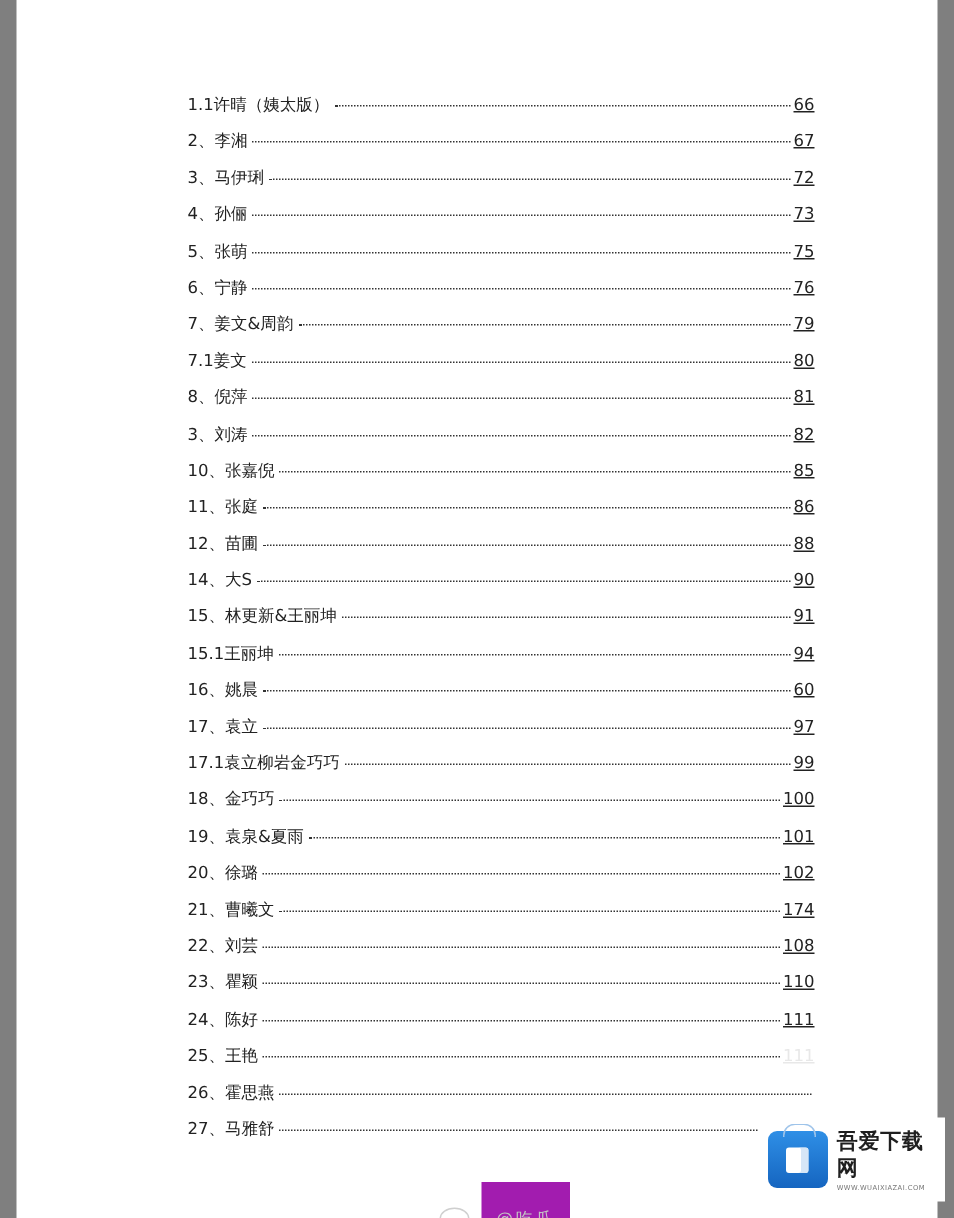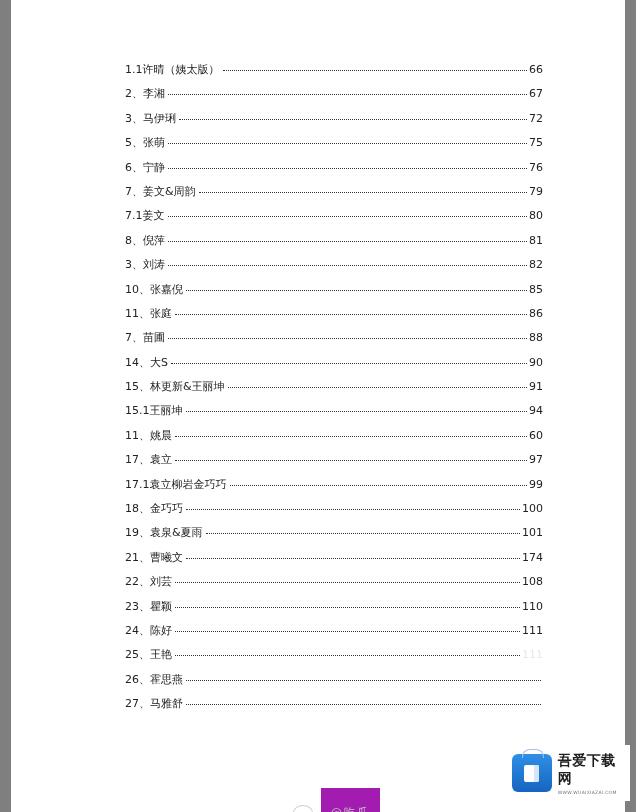--- a/index.html
+++ b/index.html
@@ -20,21 +20,21 @@
     height: 24.4px; line-height: 20px;
     font-size: 11px; color: #222;
     white-space: nowrap;
   }
   .toc-label { flex: 0 0 auto; padding-right: 2px; }
   .toc-leader {
     flex: 1 1 auto; height: 1px; margin: 0 1px;
     border-bottom: 1.3px dotted #333;
     position: relative; top: -2px;
   }
-  .toc-page { flex: 0 0 auto; padding-left: 1px; }
+  .toc-page { flex: 0 0 auto; padding-left: 1px; text-decoration: underline; }
   .toc-row.faded .toc-page { color: #e8e8e8; }
   .watermark {
     position: absolute; left: 282px; top: 788px;
     display: flex; align-items: center; gap: 8px;
     color: #c9c9c9; font-size: 11px;
   }
   .weibo-icon {
     width: 18px; height: 13px; border: 1.5px solid #cfcfcf; border-radius: 50%;
   }
   .wm-text {
@@ -75,20 +75,25 @@
         <span class="toc-label">2、李湘</span>
         <span class="toc-leader"></span>
         <span class="toc-page">67</span>
       </div>
     <div class="toc-row">
         <span class="toc-label">3、马伊琍</span>
         <span class="toc-leader"></span>
         <span class="toc-page">72</span>
       </div>
     <div class="toc-row">
+        <span class="toc-label">4、孙俪</span>
+        <span class="toc-leader"></span>
+        <span class="toc-page">73</span>
+      </div>
+    <div class="toc-row">
         <span class="toc-label">5、张萌</span>
         <span class="toc-leader"></span>
         <span class="toc-page">75</span>
       </div>
     <div class="toc-row">
         <span class="toc-label">6、宁静</span>
         <span class="toc-leader"></span>
         <span class="toc-page">76</span>
       </div>
     <div class="toc-row">
@@ -115,41 +120,41 @@
         <span class="toc-label">10、张嘉倪</span>
         <span class="toc-leader"></span>
         <span class="toc-page">85</span>
       </div>
     <div class="toc-row">
         <span class="toc-label">11、张庭</span>
         <span class="toc-leader"></span>
         <span class="toc-page">86</span>
       </div>
     <div class="toc-row">
-        <span class="toc-label">7、苗圃</span>
+        <span class="toc-label">12、苗圃</span>
         <span class="toc-leader"></span>
         <span class="toc-page">88</span>
       </div>
     <div class="toc-row">
         <span class="toc-label">14、大S</span>
         <span class="toc-leader"></span>
         <span class="toc-page">90</span>
       </div>
     <div class="toc-row">
         <span class="toc-label">15、林更新&amp;王丽坤</span>
         <span class="toc-leader"></span>
         <span class="toc-page">91</span>
       </div>
     <div class="toc-row">
         <span class="toc-label">15.1王丽坤</span>
         <span class="toc-leader"></span>
         <span class="toc-page">94</span>
       </div>
     <div class="toc-row">
-        <span class="toc-label">11、姚晨</span>
+        <span class="toc-label">16、姚晨</span>
         <span class="toc-leader"></span>
         <span class="toc-page">60</span>
       </div>
     <div class="toc-row">
         <span class="toc-label">17、袁立</span>
         <span class="toc-leader"></span>
         <span class="toc-page">97</span>
       </div>
     <div class="toc-row">
         <span class="toc-label">17.1袁立柳岩金巧巧</span>
@@ -158,20 +163,25 @@
       </div>
     <div class="toc-row">
         <span class="toc-label">18、金巧巧</span>
         <span class="toc-leader"></span>
         <span class="toc-page">100</span>
       </div>
     <div class="toc-row">
         <span class="toc-label">19、袁泉&amp;夏雨</span>
         <span class="toc-leader"></span>
         <span class="toc-page">101</span>
+      </div>
+    <div class="toc-row">
+        <span class="toc-label">20、徐璐</span>
+        <span class="toc-leader"></span>
+        <span class="toc-page">102</span>
       </div>
     <div class="toc-row">
         <span class="toc-label">21、曹曦文</span>
         <span class="toc-leader"></span>
         <span class="toc-page">174</span>
       </div>
     <div class="toc-row">
         <span class="toc-label">22、刘芸</span>
         <span class="toc-leader"></span>
         <span class="toc-page">108</span>

